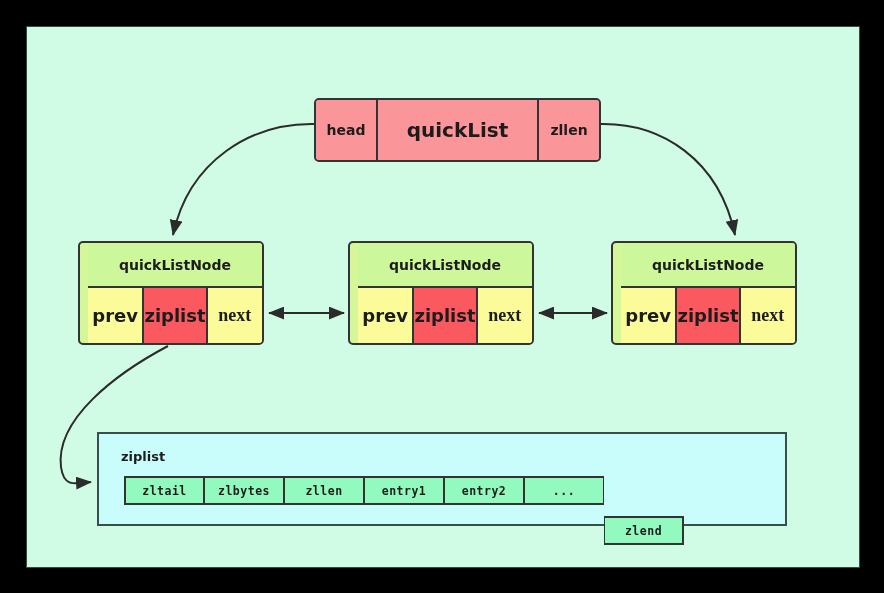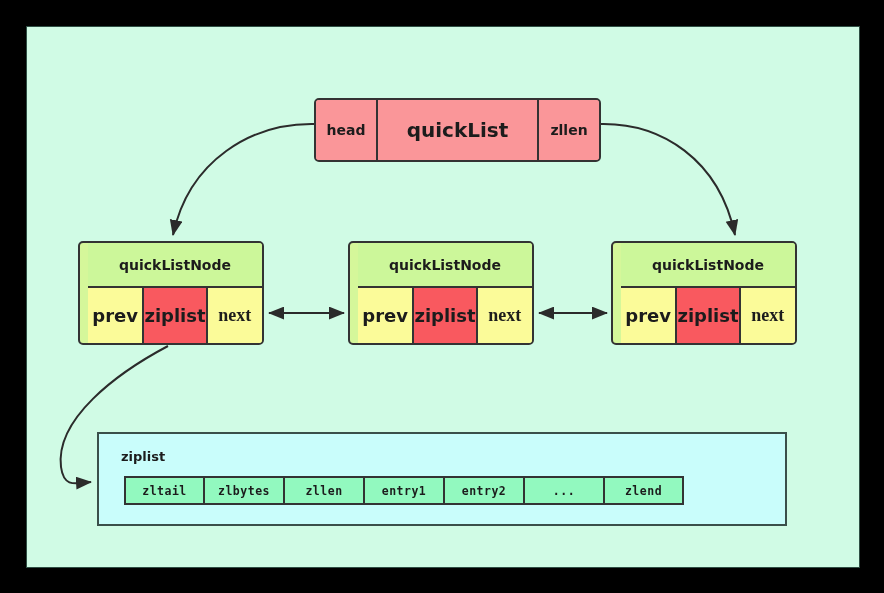--- a/index.html
+++ b/index.html
@@ -155,21 +155,21 @@
     display: flex;
     align-items: center;
     justify-content: center;
     font-family: "DejaVu Sans Mono", monospace;
     font-size: 11.5px;
     font-weight: bold;
     color: #1c1c1c;
     letter-spacing: 0.5px;
   }
   #ziplist-cells .zcell:first-child { border-left-width: 2px; }
-  #ziplist-cells .zcell:last-child  { border-right-width: 2px; }
+  #ziplist-cells .zcell:last-child  { border-right-width: 2px; margin-top: 40px; }
 </style>
 </head>
 <body>
 
 <div id="root">
   <div id="canvas">
 
     <svg class="layer" viewBox="0 0 834 542">
       <defs>
         <marker id="arrowhead" markerWidth="9" markerHeight="9" refX="7.5" refY="3.2" orient="auto" markerUnits="strokeWidth">

